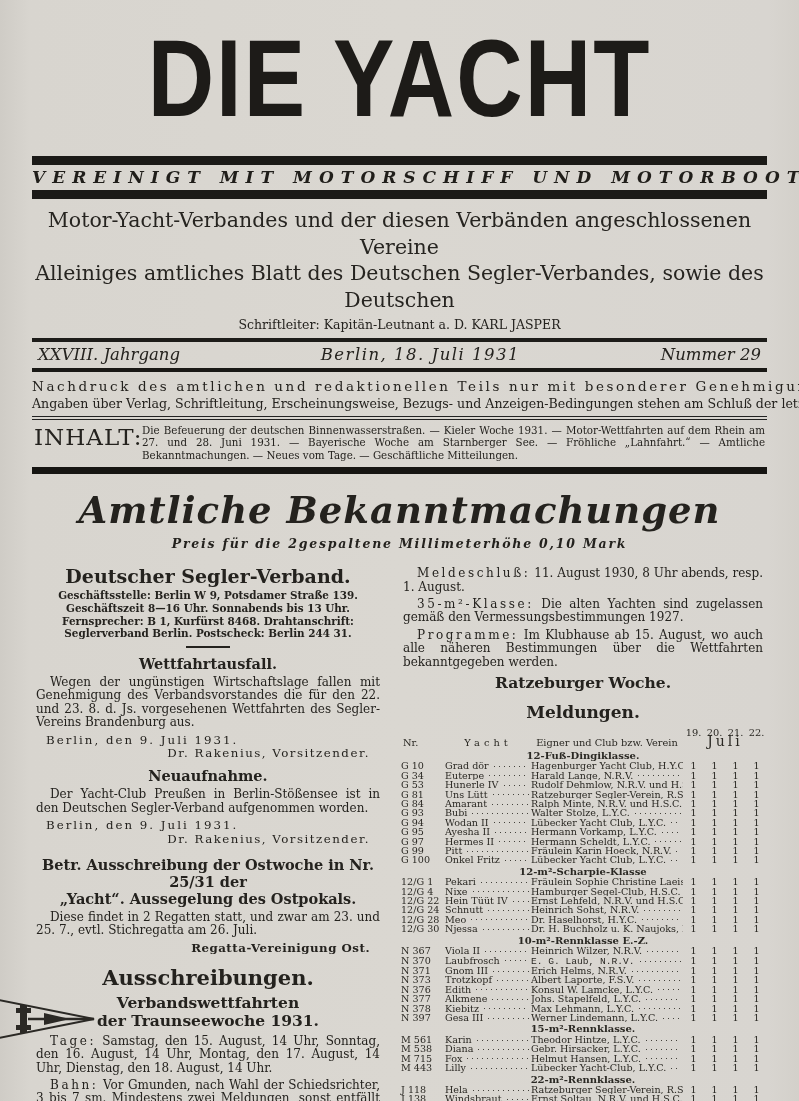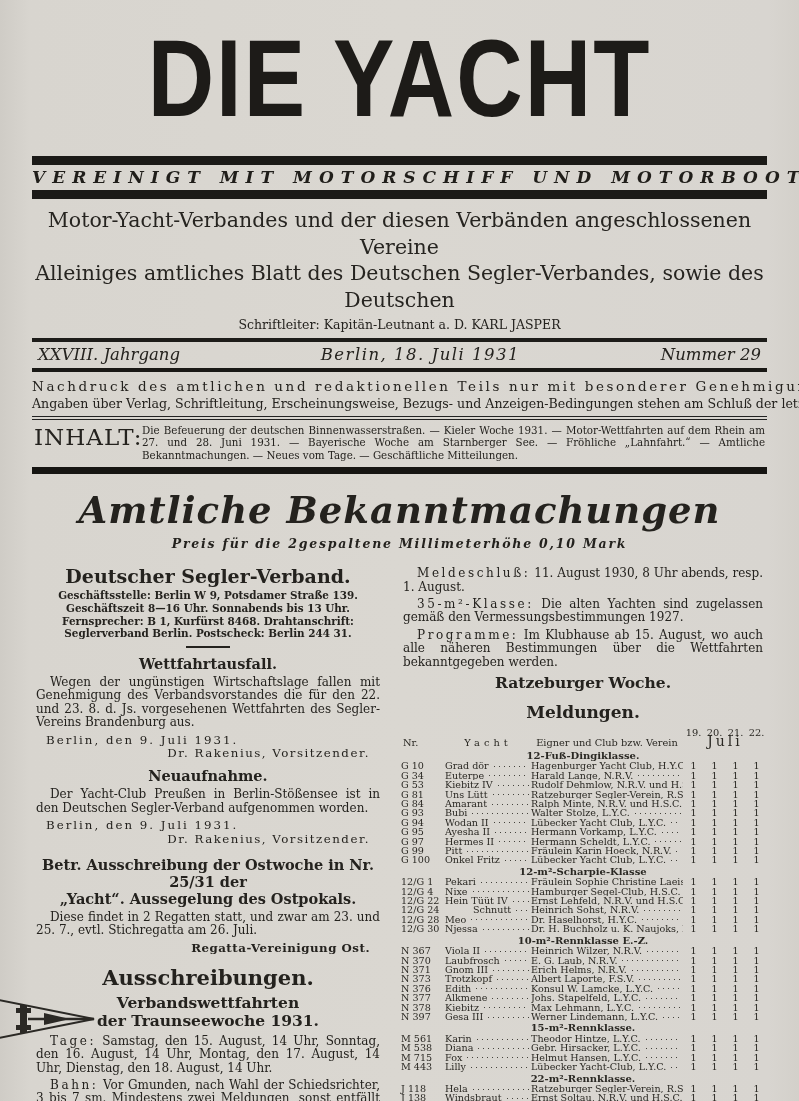--- a/index.html
+++ b/index.html
@@ -231,21 +231,21 @@
               <span class="c-marks">
                 <span>1</span>
                 <span>1</span>
                 <span>1</span>
                 <span>1</span>
               </span>
             </div>
             <div class="trow">
               <span class="c-nr">G 53</span>
               <span class="c-yacht">
-                <i style="font-style: normal;">Kiebitz IV</i>
+                <i style="font-style: normal;">Hunerle IV</i>
                 <i class="dots"></i>
               </span>
               <span class="c-owner">
                 <i style="font-style: normal;">Rudolf Dehmlow, N.R.V. und H.S.C.</i>
               </span>
               <span class="c-marks">
                 <span>1</span>
                 <span>1</span>
                 <span>1</span>
                 <span>1</span>
@@ -430,21 +430,21 @@
               <span class="c-marks">
                 <span>1</span>
                 <span>1</span>
                 <span>1</span>
                 <span>1</span>
               </span>
             </div>
             <div class="trow">
               <span class="c-nr">12/G 24</span>
               <span class="c-yacht">
-                <i style="font-style: normal; margin-left: 28px;">Schnutt</i>
+                <i style="font-style: normal;">Schnutt</i>
                 <i class="dots"></i>
               </span>
               <span class="c-owner">
                 <i style="font-style: normal;">Heinrich Sohst, N.R.V.</i>
                 <i class="dots"></i>
               </span>
               <span class="c-marks">
                 <span>1</span>
                 <span>1</span>
                 <span>1</span>
@@ -502,21 +502,21 @@
                 <span>1</span>
               </span>
             </div>
             <div class="trow">
               <span class="c-nr">N 370</span>
               <span class="c-yacht">
                 <i style="font-style: normal;">Laubfrosch</i>
                 <i class="dots"></i>
               </span>
               <span class="c-owner">
-                <i style="font-style: normal;">E. G. Laub, N.R.V.</i>
+                <i style="font-style: normal; font-family: Liberation Mono, monospace;">E. G. Laub, N.R.V.</i>
                 <i class="dots"></i>
               </span>
               <span class="c-marks">
                 <span>1</span>
                 <span>1</span>
                 <span>1</span>
                 <span>1</span>
               </span>
             </div>
             <div class="trow">

